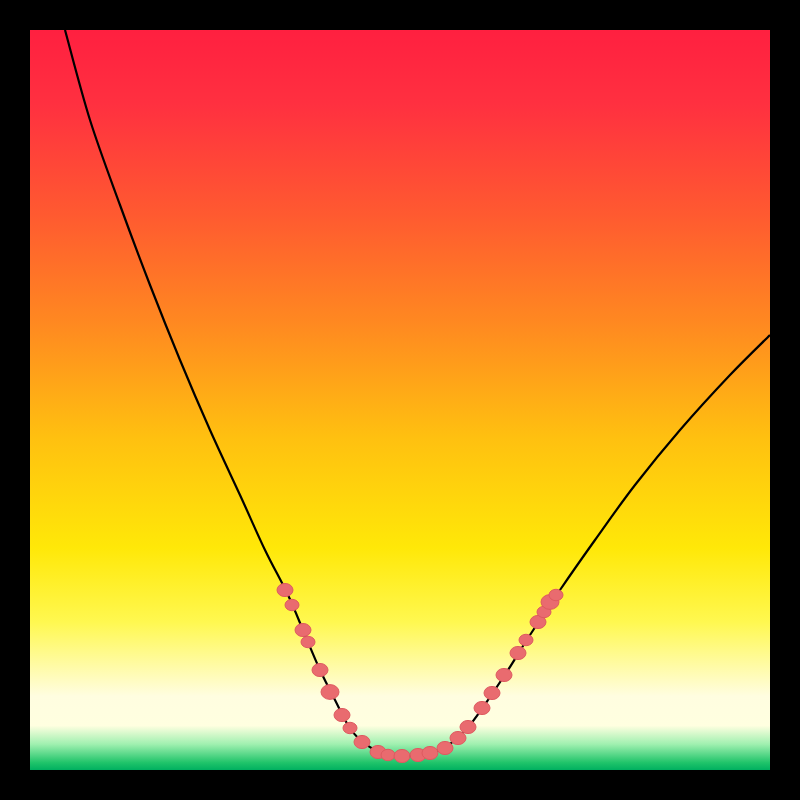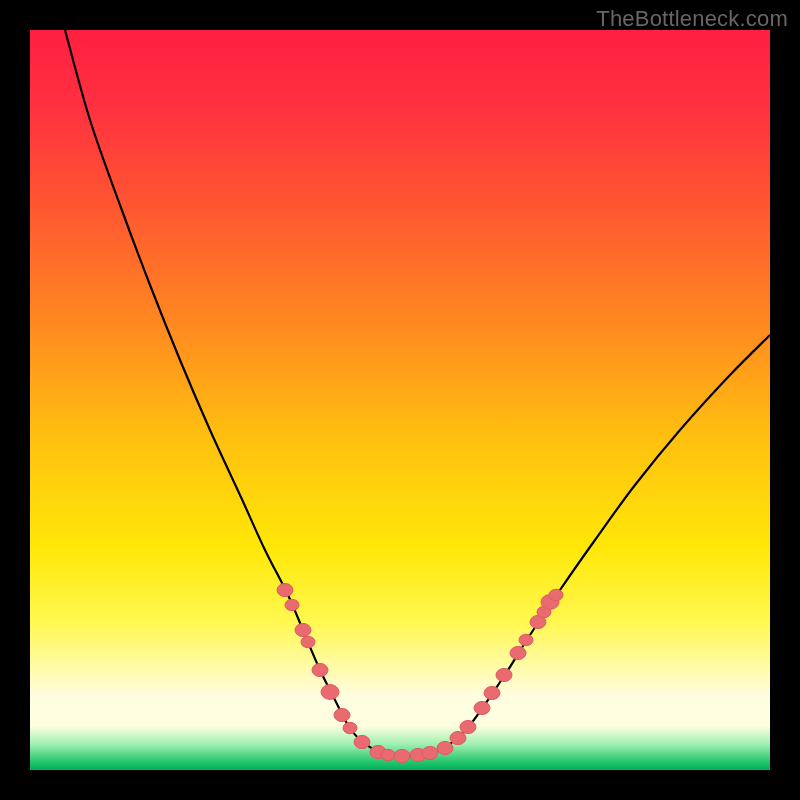--- a/index.html
+++ b/index.html
@@ -59,21 +59,20 @@
   }
   svg.overlay {
     position: absolute;
     inset: 0;
   }
 </style>
 </head>
 <body>
 
 <div class="frame">
-  <div class="watermark">TheBottleneck.com</div>
   <div class="plot">
     <div class="grad"></div>
     <svg class="overlay" viewBox="0 0 740 740">
       <path d="M 35 0 C 39.2 15.0, 50.8 60.8, 60 90 C 69.2 119.2, 80.0 147.5, 90 175 C 100.0 202.5, 110.0 229.2, 120 255 C 130.0 280.8, 140.0 305.8, 150 330 C 160.0 354.2, 170.0 377.5, 180 400 C 190.0 422.5, 200.8 445.0, 210 465 C 219.2 485.0, 227.0 503.3, 235 520 C 243.0 536.7, 251.3 550.8, 258 565 C 264.7 579.2, 269.7 592.5, 275 605 C 280.3 617.5, 285.0 629.2, 290 640 C 295.0 650.8, 300.3 660.8, 305 670 C 309.7 679.2, 313.8 688.3, 318 695 C 322.2 701.7, 325.5 705.8, 330 710 C 334.5 714.2, 340.8 717.7, 345 720 C 349.2 722.3, 351.7 723.0, 355 724 C 358.3 725.0, 361.7 725.7, 365 726 C 368.3 726.3, 371.7 726.0, 375 726 C 378.3 726.0, 381.7 726.3, 385 726 C 388.3 725.7, 390.8 725.0, 395 724 C 399.2 723.0, 405.0 722.3, 410 720 C 415.0 717.7, 420.0 714.2, 425 710 C 430.0 705.8, 434.5 701.7, 440 695 C 445.5 688.3, 451.7 679.2, 458 670 C 464.3 660.8, 471.0 650.8, 478 640 C 485.0 629.2, 491.3 618.3, 500 605 C 508.7 591.7, 519.2 575.8, 530 560 C 540.8 544.2, 552.5 527.5, 565 510 C 577.5 492.5, 590.8 473.3, 605 455 C 619.2 436.7, 634.2 418.3, 650 400 C 665.8 381.7, 685.0 360.8, 700 345 C 715.0 329.2, 733.3 311.7, 740 305" fill="none" stroke="#000000" stroke-width="2.2"></path>
       <g>
           <ellipse cx="255" cy="560" rx="8" ry="6.56" fill="#e96b6f" stroke="#de5a60" stroke-width="1"></ellipse>
           <ellipse cx="262" cy="575" rx="7" ry="5.739999999999999" fill="#e96b6f" stroke="#de5a60" stroke-width="1"></ellipse>
           <ellipse cx="273" cy="600" rx="8" ry="6.56" fill="#e96b6f" stroke="#de5a60" stroke-width="1"></ellipse>
           <ellipse cx="278" cy="612" rx="7" ry="5.739999999999999" fill="#e96b6f" stroke="#de5a60" stroke-width="1"></ellipse>
           <ellipse cx="290" cy="640" rx="8" ry="6.56" fill="#e96b6f" stroke="#de5a60" stroke-width="1"></ellipse>

